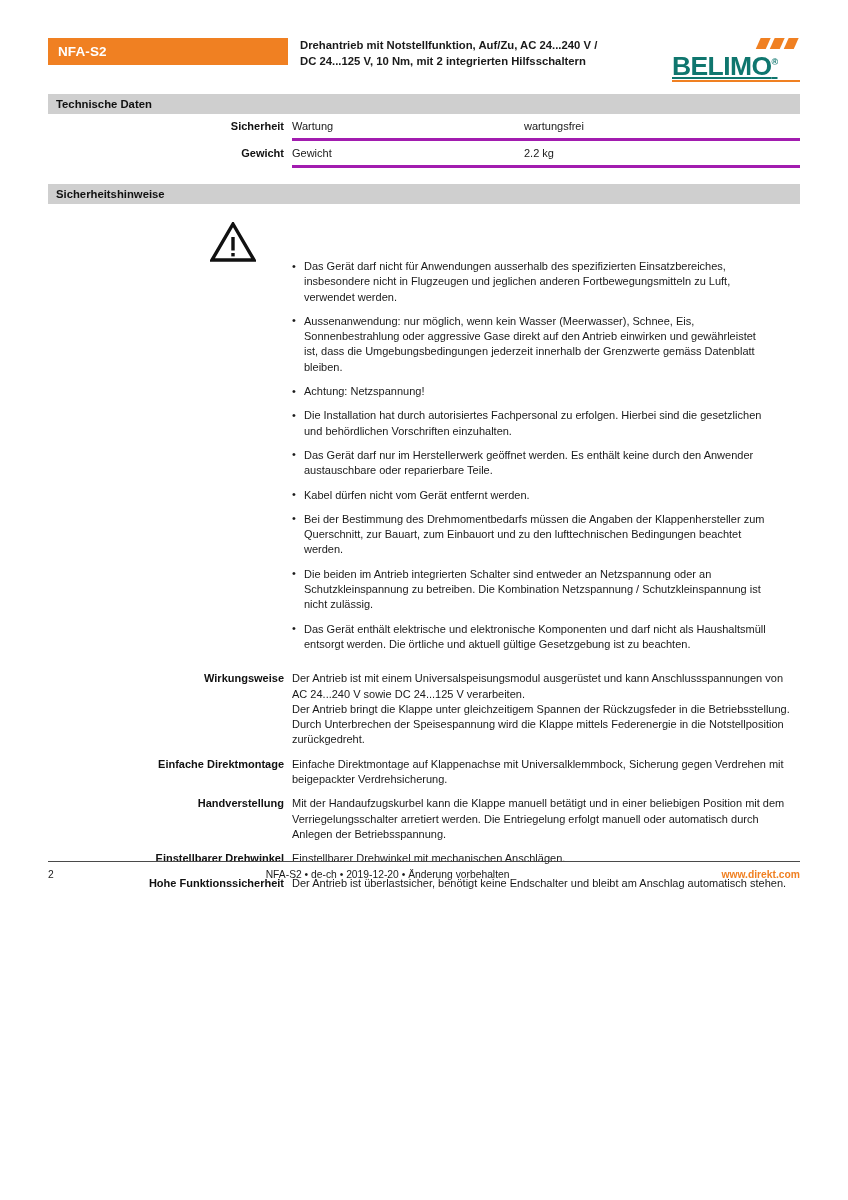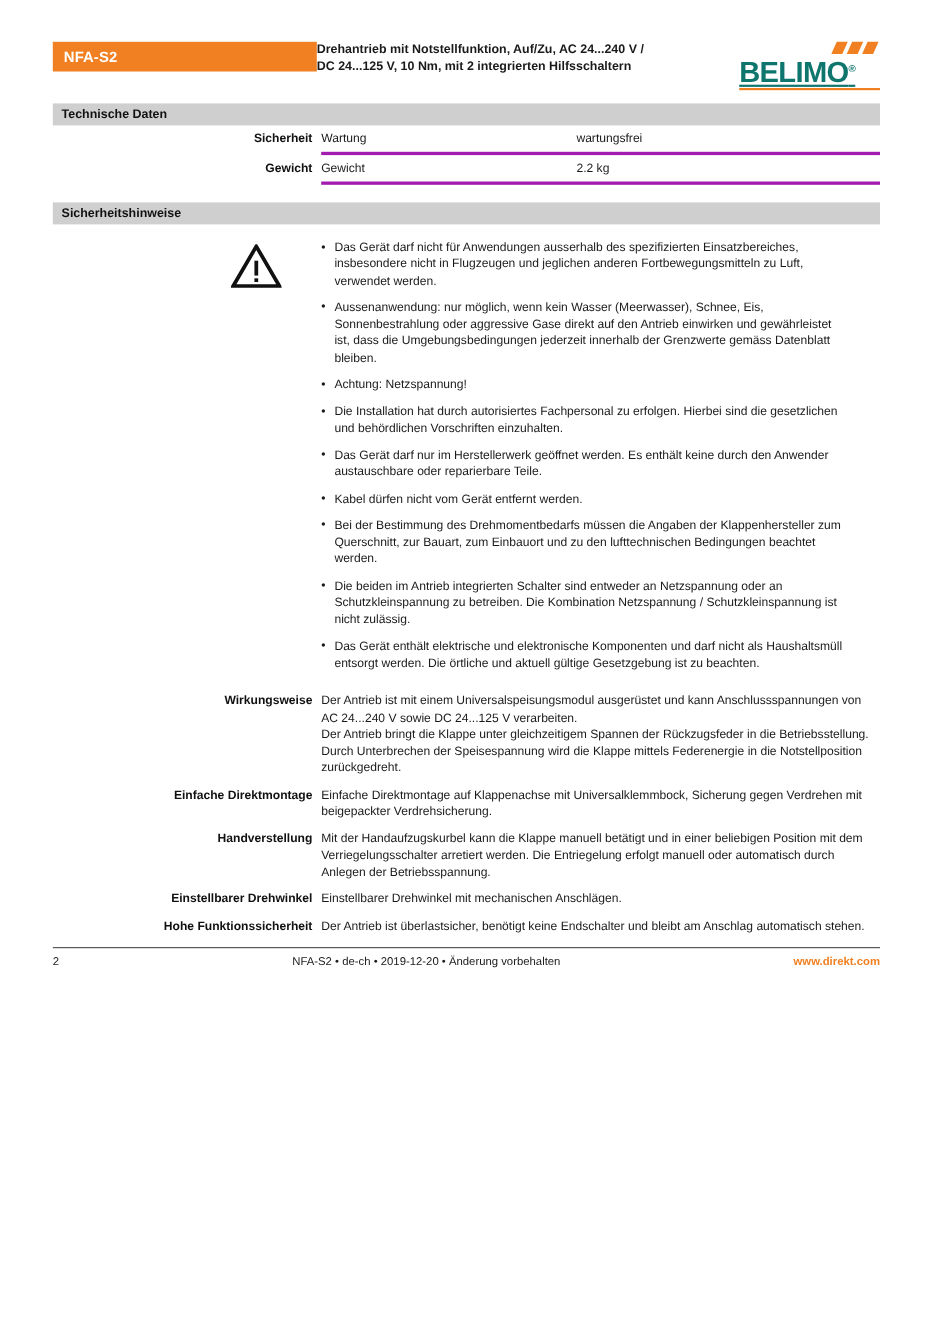--- a/index.html
+++ b/index.html
@@ -43,21 +43,21 @@
 
   .title-block span {
     color: #ffffff;
     font-size: 13.5px;
     font-weight: bold;
     letter-spacing: 0.1px;
   }
 
   .header-desc {
     flex: 1 1 auto;
-    padding-left: 0;
+    padding-left: 12px;
     font-size: 11.3px;
     font-weight: bold;
     line-height: 15.5px;
     color: #1a1a1a;
     padding-top: 0px;
   }
 
   .logo {
     flex: 0 0 auto;
     width: 128px;
@@ -173,20 +173,21 @@
     flex: 0 0 244px;
     display: flex;
     justify-content: flex-end;
     padding-right: 36px;
     padding-top: 4px;
   }
 
   .safety-list {
     flex: 1 1 auto;
     padding-left: 0px;
+    margin-top: 41px;
   }
 
   .safety-list li {
     list-style: none;
     position: relative;
     padding-left: 12px;
     font-size: 11px;
     line-height: 15.3px;
     margin-bottom: 9px;
     color: #1a1a1a;

